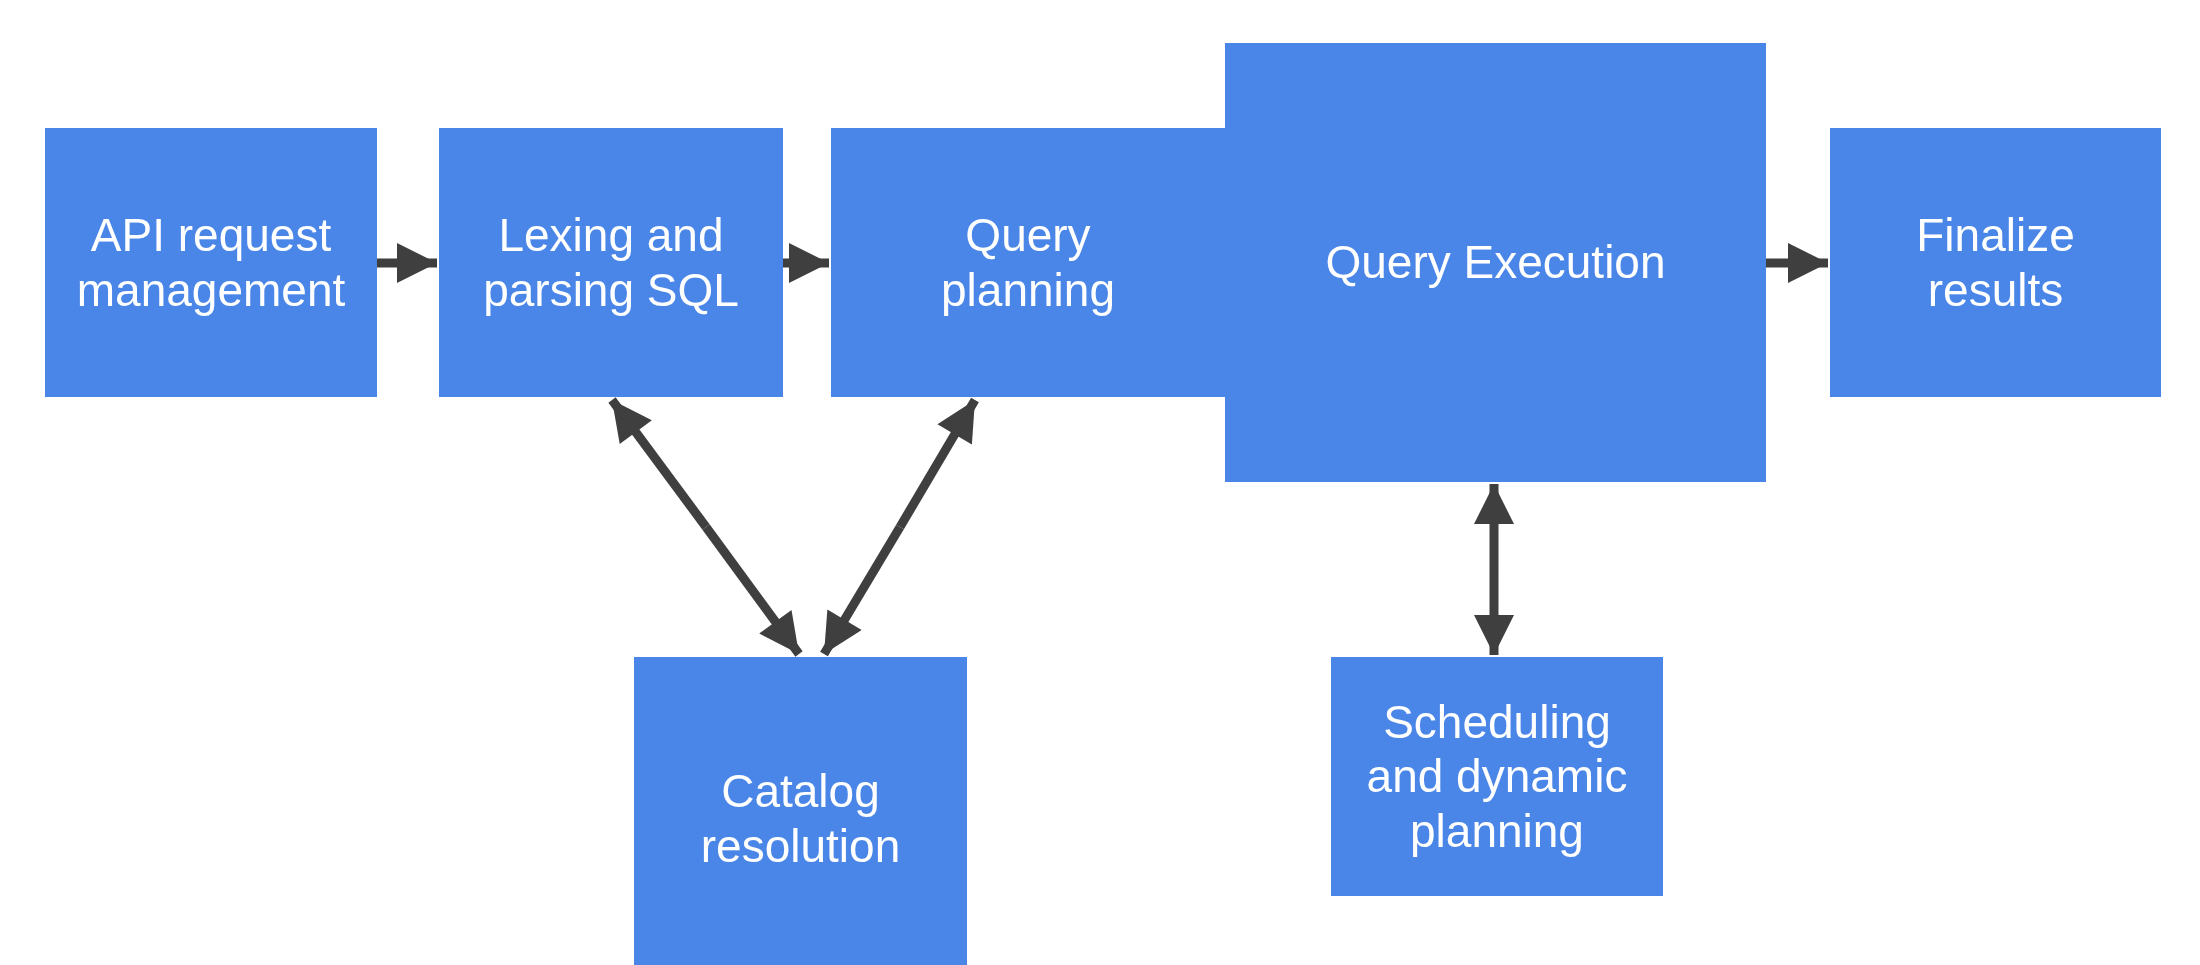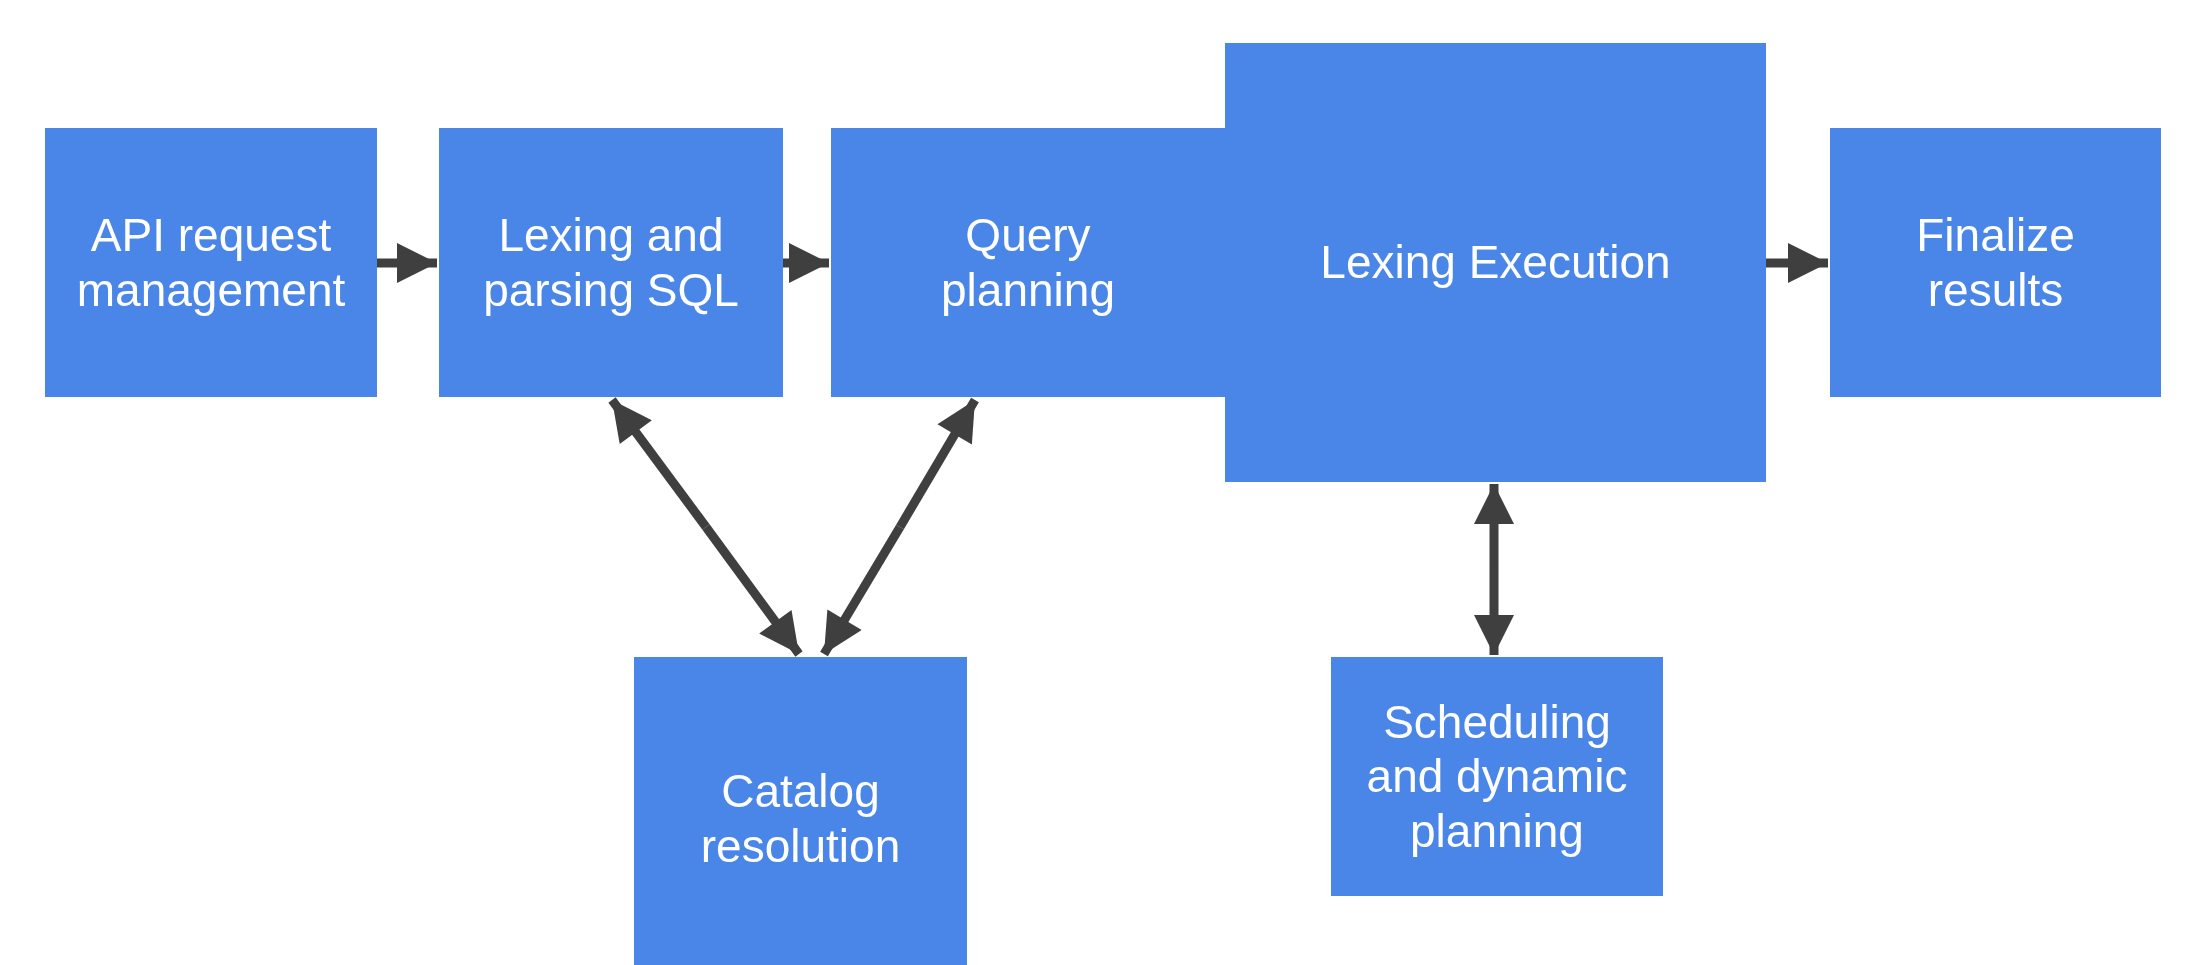--- a/index.html
+++ b/index.html
@@ -83,21 +83,21 @@
     <span class="node-label">Lexing and
 parsing SQL</span>
   </div>
 
   <div class="node" style="left:831px;  top:128px; width:394px; height:269px">
     <span class="node-label">Query
 planning</span>
   </div>
 
   <div class="node" style="left:1225px; top:43px;  width:541px; height:439px">
-    <span class="node-label">Lexing Execution</span>
+    <span class="node-label">Query Execution</span>
   </div>
 
   <div class="node" style="left:1830px; top:128px; width:331px; height:269px">
     <span class="node-label">Finalize
 results</span>
   </div>
 
   <div class="node" style="left:634px;  top:657px; width:333px; height:323px">
     <span class="node-label">Catalog
 resolution</span>

